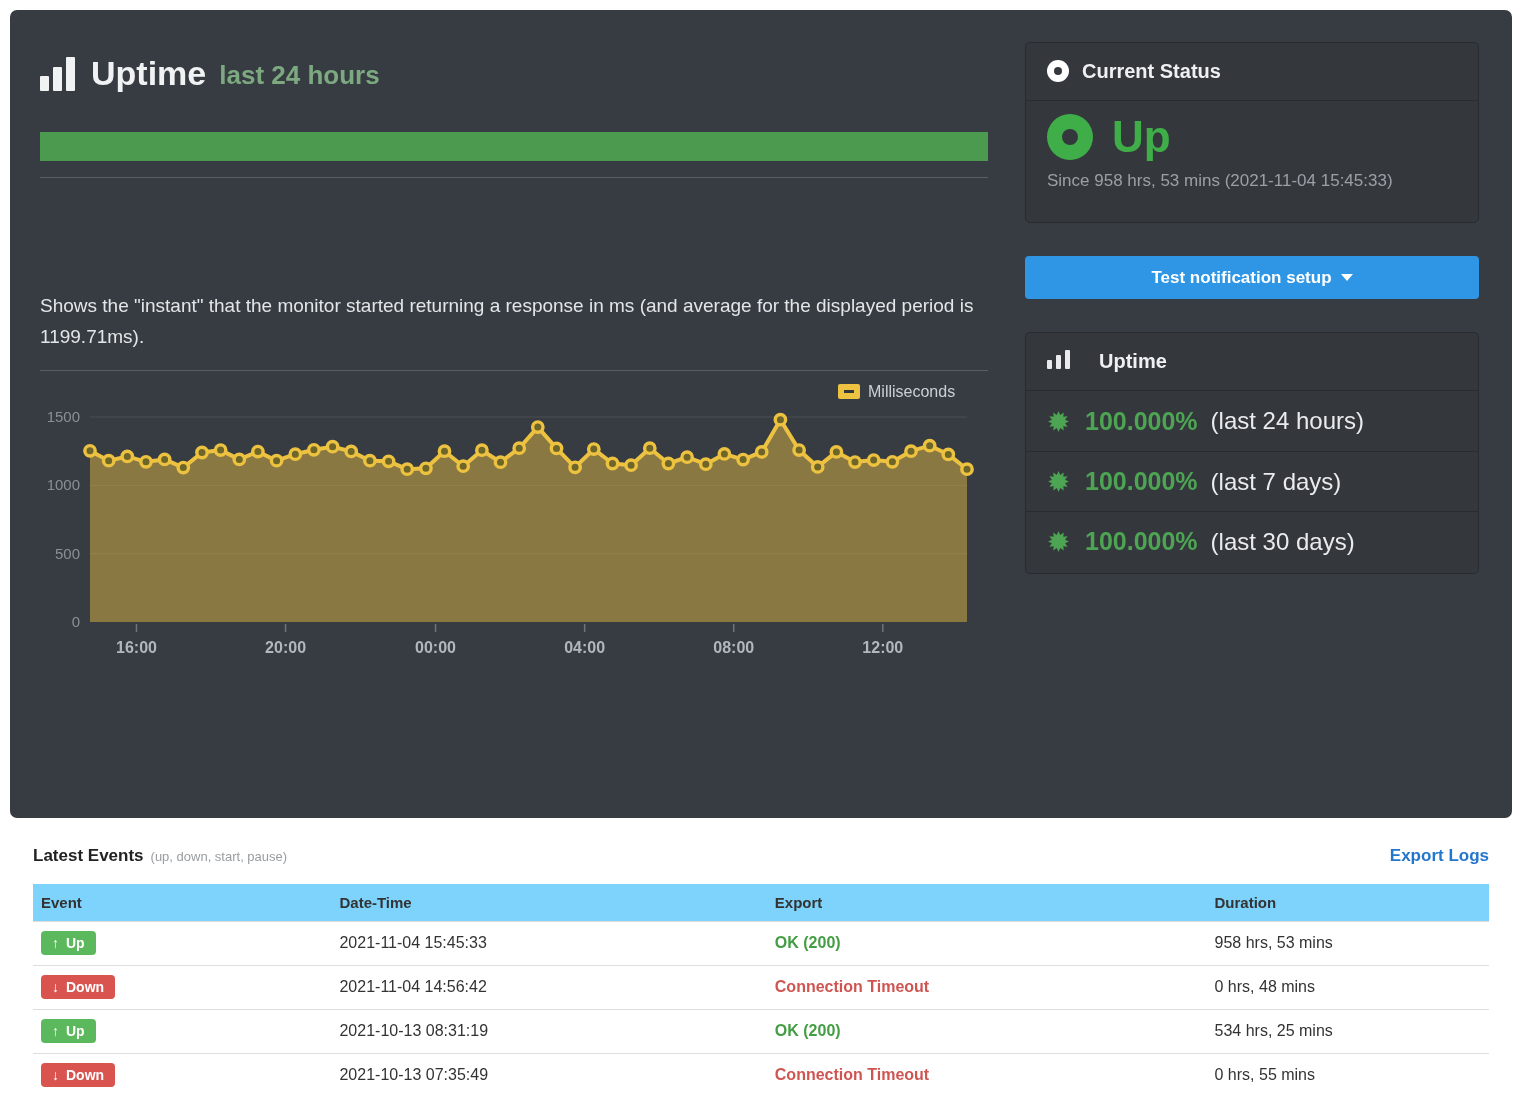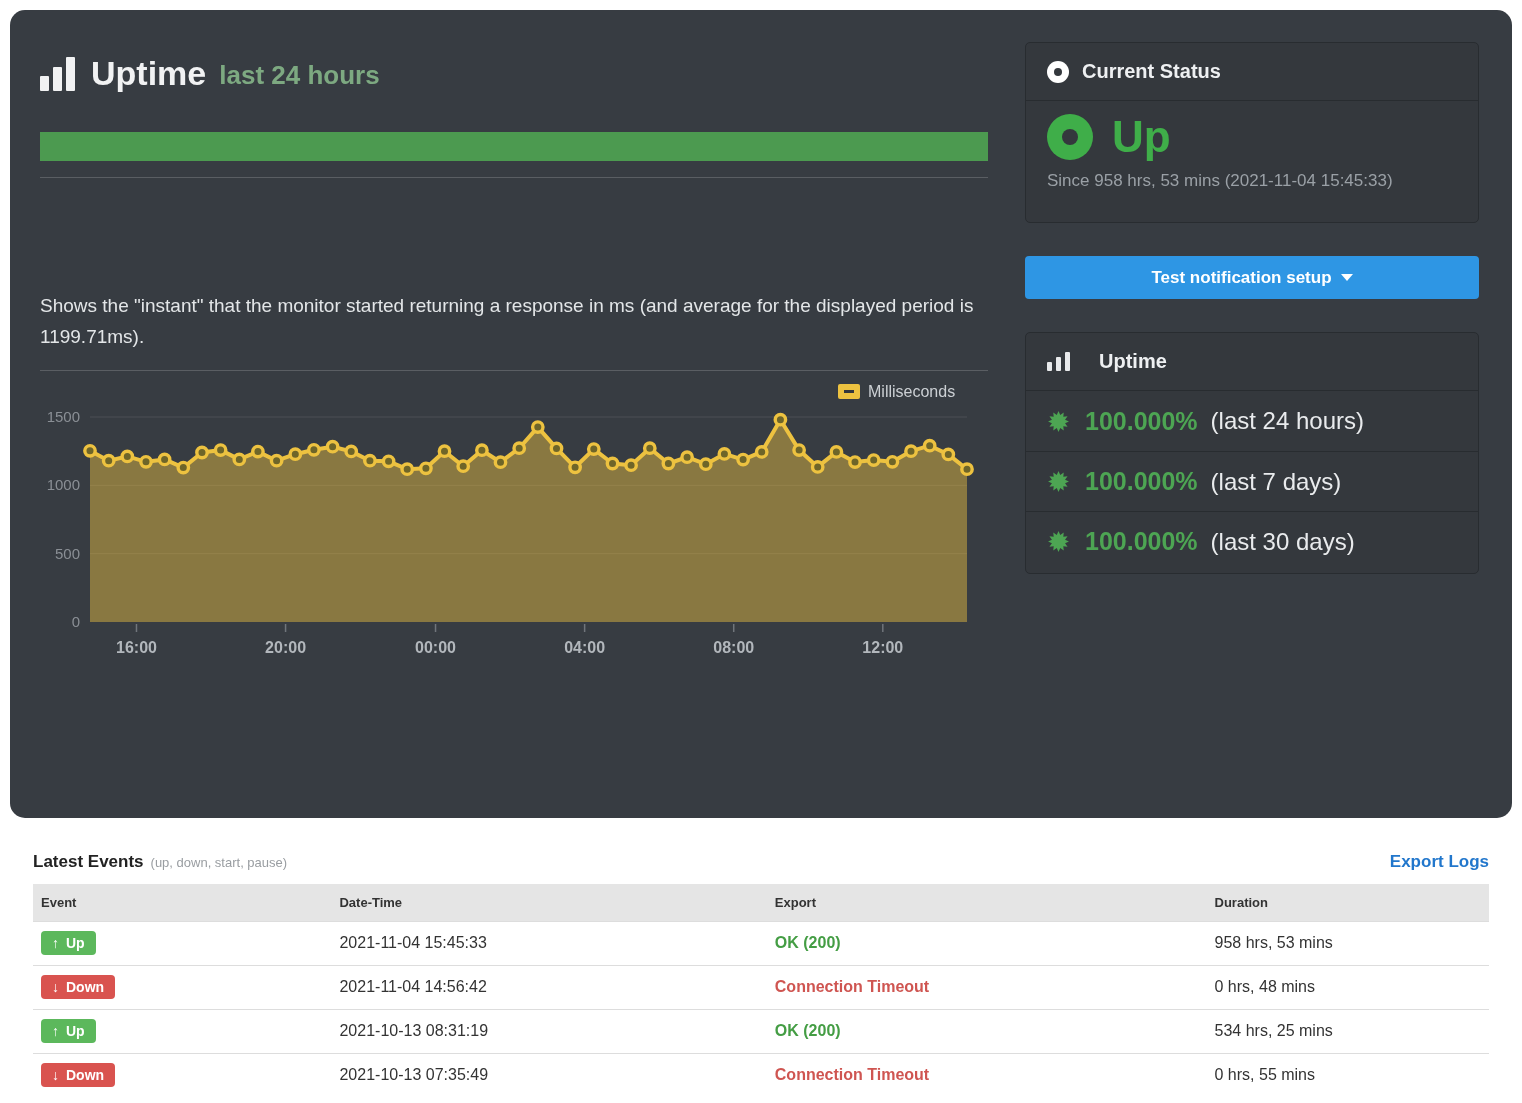--- a/index.html
+++ b/index.html
@@ -2,21 +2,21 @@
 <html><head>
 <meta charset="utf-8">
 <style>
   html,body{margin:0;padding:0;background:#fff;}
   *{box-sizing:border-box;}
   .page{position:relative;width:1522px;height:1103px;background:#ffffff;
         font-family:"Liberation Sans", sans-serif;overflow:hidden;}
 
   
   .panel{position:absolute;left:10px;top:10px;width:1502px;height:808px;
-         background:#373c42;border-radius:15px;}
+         background:#373c42;border-radius:7px;}
 
   .sec-head{position:absolute;display:flex;align-items:center;}
   .bars-icon{display:inline-flex;align-items:flex-end;gap:4px;margin-right:16px;}
   .bars-icon i{display:block;background:#f1f2f3;border-radius:1px;}
   .bars-icon.big i:nth-child(1){width:9px;height:15px;}
   .bars-icon.big i:nth-child(2){width:9px;height:24px;}
   .bars-icon.big i:nth-child(3){width:9px;height:34px;}
   .bars-icon.small i{background:#e8eaec;}
   .bars-icon.small i:nth-child(1){width:5px;height:9px;}
   .bars-icon.small i:nth-child(2){width:5px;height:14px;}
@@ -39,21 +39,21 @@
         font-size:19px;line-height:1.62;color:#e3e6e8;font-weight:normal;}
 
   #chart{position:absolute;left:30px;top:362px;width:948px;height:290px;}
   .ytick{fill:#8a8f95;font-size:15px;}
   .xtick{fill:#b2b7bc;font-size:16px;font-weight:bold;}
   .legend-text{fill:#ccd0d4;font-size:16px;}
 
   
   .card{position:absolute;left:1015px;width:454px;background:#34383d;
         border:1px solid #282c30;border-radius:5px;}
-  .card-head{display:flex;align-items:center;gap:13px;padding:17px 21px;
+  .card-head{display:flex;align-items:flex-start;gap:13px;padding:17px 21px;
              border-bottom:1px solid #282c30;font-size:20px;font-weight:bold;color:#eef0f2;}
   .card1{top:32px;height:181px;}
   .card2{top:322px;height:242px;}
   .card3{top:593px;height:150px;}
 
   .dot-white{position:relative;width:22px;height:22px;border-radius:50%;background:#ffffff;flex:0 0 auto;}
   .dot-white::after{content:"";position:absolute;left:7px;top:7px;width:8px;height:8px;border-radius:50%;background:#34383d;}
   .donut-green{position:relative;width:46px;height:46px;border-radius:50%;background:#3fae49;flex:0 0 auto;}
   .donut-green::after{content:"";position:absolute;left:15px;top:15px;width:16px;height:16px;border-radius:50%;background:#34383d;}
   .donut-red{position:relative;width:21px;height:21px;border-radius:50%;background:#da625d;flex:0 0 auto;}
@@ -75,28 +75,28 @@
   .urow{display:flex;align-items:center;height:60px;padding:0 21px;border-top:1px solid #282c30;}
   .urow:first-child{border-top:none;}
   .urow .star{width:23px;height:23px;flex:0 0 auto;}
   .urow .pct{font-size:25px;font-weight:bold;color:#4da553;margin-left:15px;}
   .urow .per{font-size:24px;color:#e9ebed;margin-left:13px;}
 
   .card3 .card-head{color:#dd6560;}
   .down-body{padding:14px 21px;font-size:19px;line-height:1.62;color:#e9ebed;}
 
   
-  .ev-head{position:absolute;left:33px;top:846px;width:1456px;display:flex;align-items:baseline;margin-top:6px;}
+  .ev-head{position:absolute;left:33px;top:846px;width:1456px;display:flex;align-items:baseline;}
   .ev-title{font-size:17px;font-weight:bold;color:#222222;}
   .ev-sub{font-size:13px;color:#999da1;margin-left:7px;}
   .export{margin-left:auto;font-size:17px;font-weight:bold;color:#2277cc;text-decoration:none;cursor:pointer;padding-left:22px;}
 
   table.events{position:absolute;left:33px;top:884px;width:1456px;border-collapse:collapse;}
-  table.events th{background:#e5e5e5;height:37px;text-align:left;padding:0 0 0 8px;
-                  font-size:13px;font-weight:bold;color:#333333;}
+  table.events th{background:#7dd3fc;height:37px;text-align:left;padding:0 0 0 8px;
+                  font-size:15px;font-weight:bold;color:#333333;}
   table.events td{height:44px;padding:0 0 0 8px;border-top:1px solid #dddddd;
                   font-size:16px;color:#333333;}
   .badge{display:inline-flex;align-items:center;gap:7px;padding:4px 11px;border-radius:4px;
          font-size:14px;font-weight:bold;color:#ffffff;}
   .badge.up{background:#5cb85c;}
   .badge.down{background:#d9534f;}
   .reason{font-weight:bold;}
   .reason.ok{color:#449d44;}
   .reason.error{color:#cf5551;}
 </style>

